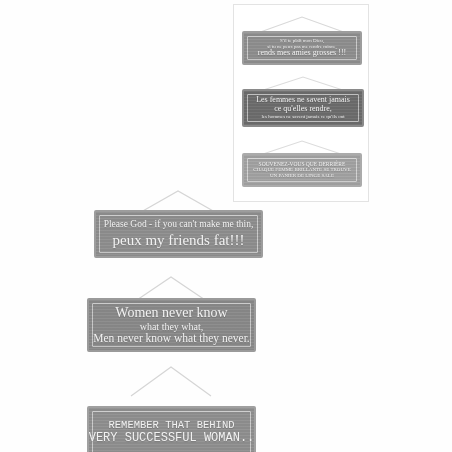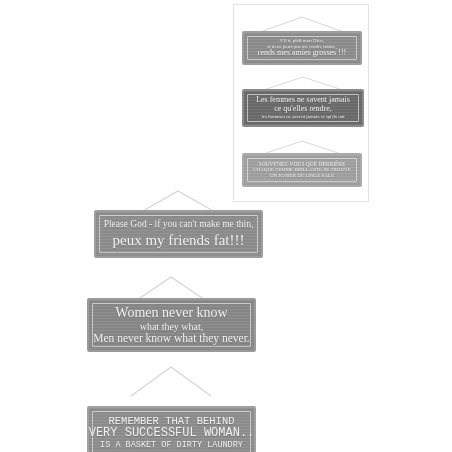--- a/index.html
+++ b/index.html
@@ -163,15 +163,14 @@
 
 <div class="plaque-unit" style="left:87px; top:362px; width:169px; height:88px;">
   <svg class="cord" width="169" height="36" viewBox="0 0 169 36">
     <path d="M44 34 L84 5 L124 34" fill="none" stroke="#d5d5d5" stroke-width="1.2"></path>
   </svg>
   <div class="plaque skin-mid2" style="top:44px; width:169px; height:54px;font-family:Liberation Mono, monospace;">
     <div class="grain"></div>
     <div class="inner-frame"></div>
     <div class="txt" style="font-size:10.5px">REMEMBER THAT BEHIND</div>
     <div class="txt" style="font-size:12px">EVERY SUCCESSFUL WOMAN...</div>
-    <div class="txt" style="font-size:8.5px">IS A BASKET OF DIRTY LAUNDRY</div>
   </div>
 </div>
 
 </body></html>

